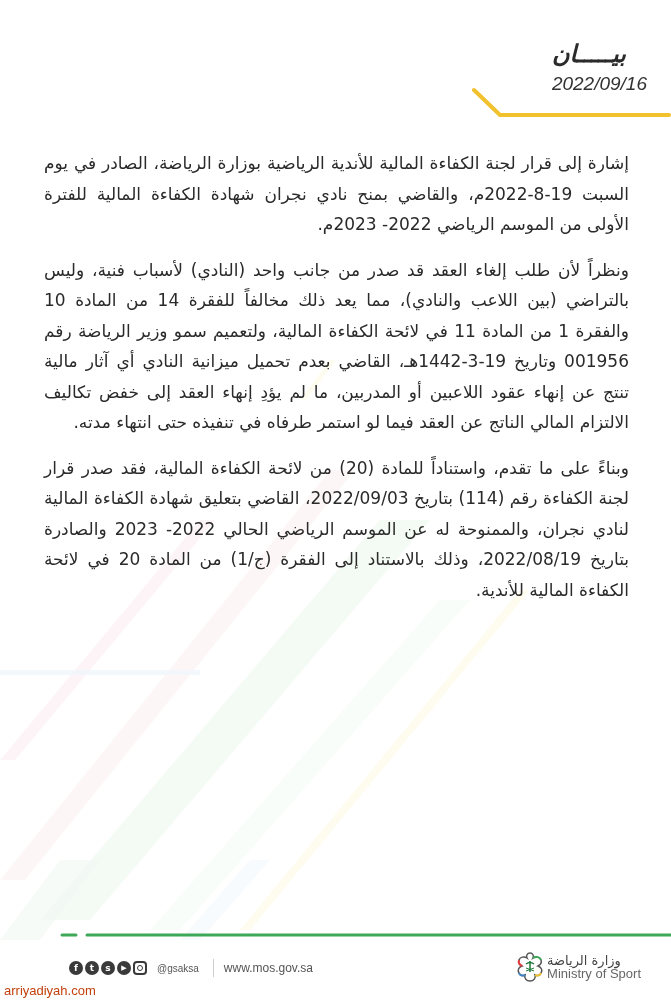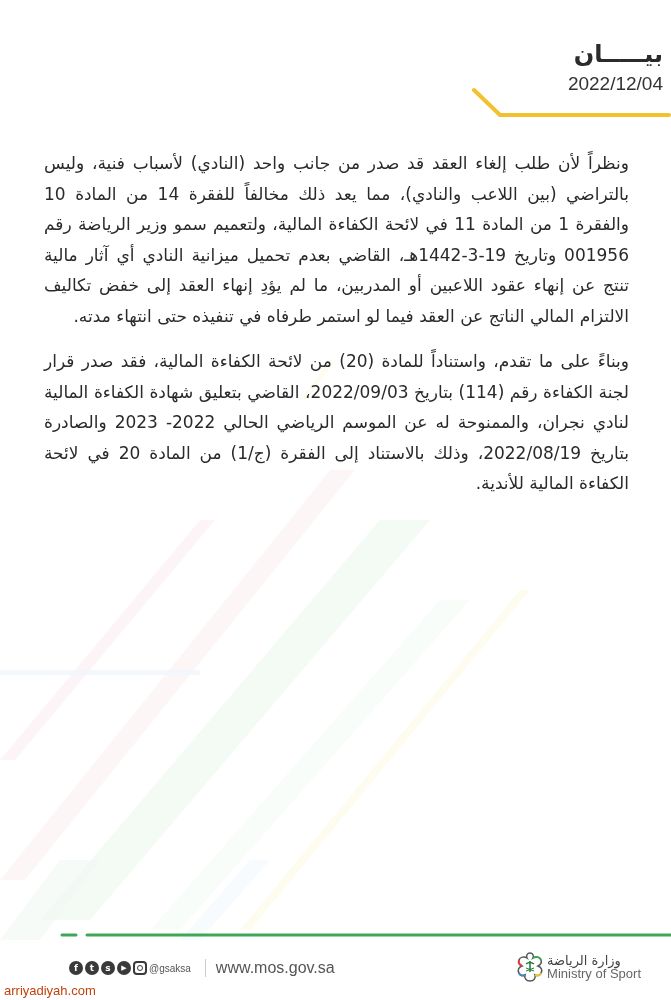--- a/index.html
+++ b/index.html
@@ -17,24 +17,25 @@
     }
     .bg-stripes {
       position: absolute;
       left: 0; top: 0;
       width: 671px; height: 1000px;
       pointer-events: none;
       z-index: 0;
     }
     .header {
       position: absolute;
-      right: 8px;
+      right: 24px;
       top: 40px;
-      text-align: right;
+      text-align: left;
       z-index: 2;
+      font-style: italic;
     }
     .title {
       font-size: 24px;
       font-weight: bold;
       color: #2b2b2b;
       direction: rtl;
       letter-spacing: 1px;
       line-height: 28px;
     }
     .date {
@@ -109,30 +110,31 @@
       position: absolute;
       left: 2px; top: 2px;
       width: 4px; height: 4px;
       border: 1.5px solid #3a3a3a;
       border-radius: 50%;
     }
     .handle {
       font-family: "Liberation Sans", sans-serif;
       font-size: 10px;
       color: #555;
+      margin-left: 8px;
     }
     .divider {
       width: 1px;
       height: 18px;
       background: #ccc;
       margin: 0 8px 0 12px;
     }
     .website {
       font-family: "Liberation Sans", sans-serif;
-      font-size: 16px;
+      font-size: 12px;
       color: #555;
     }
     .ministry {
       position: absolute;
       right: 30px;
       top: 0;
       display: flex;
       align-items: center;
     }
     .ministry-text {
@@ -176,24 +178,25 @@
     <polygon points="180,940 250,860 270,860 200,940" fill="#e8f0fa" opacity="0.6"></polygon>
   </g>
 </svg>
 
 <svg class="accent-line" width="671" height="130" viewBox="0 0 671 130">
   <polyline points="474,90 500,115 669,115" fill="none" stroke="#f2c12e" stroke-width="4" stroke-linecap="round" stroke-linejoin="round"></polyline>
 </svg>
 
 <div class="header">
   <div class="title">بيـــــان</div>
-  <div class="date">2022/12/04</div>
+  <div class="date">2022/09/16</div>
 </div>
 
 <div class="content">
+  <p>إشارة إلى قرار لجنة الكفاءة المالية للأندية الرياضية بوزارة الرياضة، الصادر في يوم السبت 19-8-2022م، والقاضي بمنح نادي نجران شهادة الكفاءة المالية للفترة الأولى من الموسم الرياضي 2022- 2023م.</p>
   <p>ونظراً لأن طلب إلغاء العقد قد صدر من جانب واحد (النادي) لأسباب فنية، وليس بالتراضي (بين اللاعب والنادي)، مما يعد ذلك مخالفاً للفقرة 14 من المادة 10 والفقرة 1 من المادة 11 في لائحة الكفاءة المالية، ولتعميم سمو وزير الرياضة رقم 001956 وتاريخ 19-3-1442هـ، القاضي بعدم تحميل ميزانية النادي أي آثار مالية تنتج عن إنهاء عقود اللاعبين أو المدربين، ما لم يؤدِ إنهاء العقد إلى خفض تكاليف الالتزام المالي الناتج عن العقد فيما لو استمر طرفاه في تنفيذه حتى انتهاء مدته.</p>
   <p>وبناءً على ما تقدم، واستناداً للمادة (20) من لائحة الكفاءة المالية، فقد صدر قرار لجنة الكفاءة رقم (114) بتاريخ 2022/09/03، القاضي بتعليق شهادة الكفاءة المالية لنادي نجران، والممنوحة له عن الموسم الرياضي الحالي 2022- 2023 والصادرة بتاريخ 2022/08/19، وذلك بالاستناد إلى الفقرة (ج/1) من المادة 20 في لائحة الكفاءة المالية للأندية.</p>
 </div>
 
 <svg class="footer-lines" width="671" height="1000" viewBox="0 0 671 1000">
   <line x1="62" y1="935" x2="76" y2="935" stroke="#3da858" stroke-width="3" stroke-linecap="round"></line>
   <line x1="87" y1="935" x2="671" y2="935" stroke="#3da858" stroke-width="3" stroke-linecap="round"></line>
 </svg>
 
 <div class="footer">

